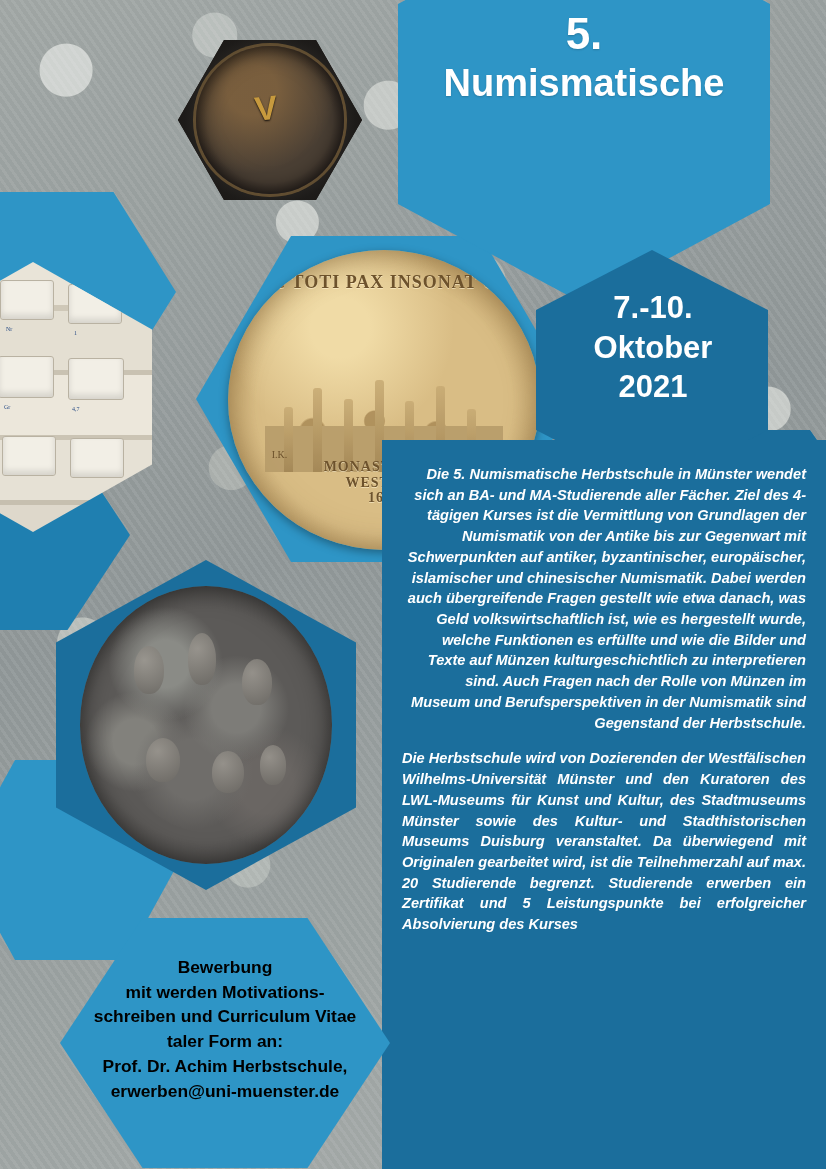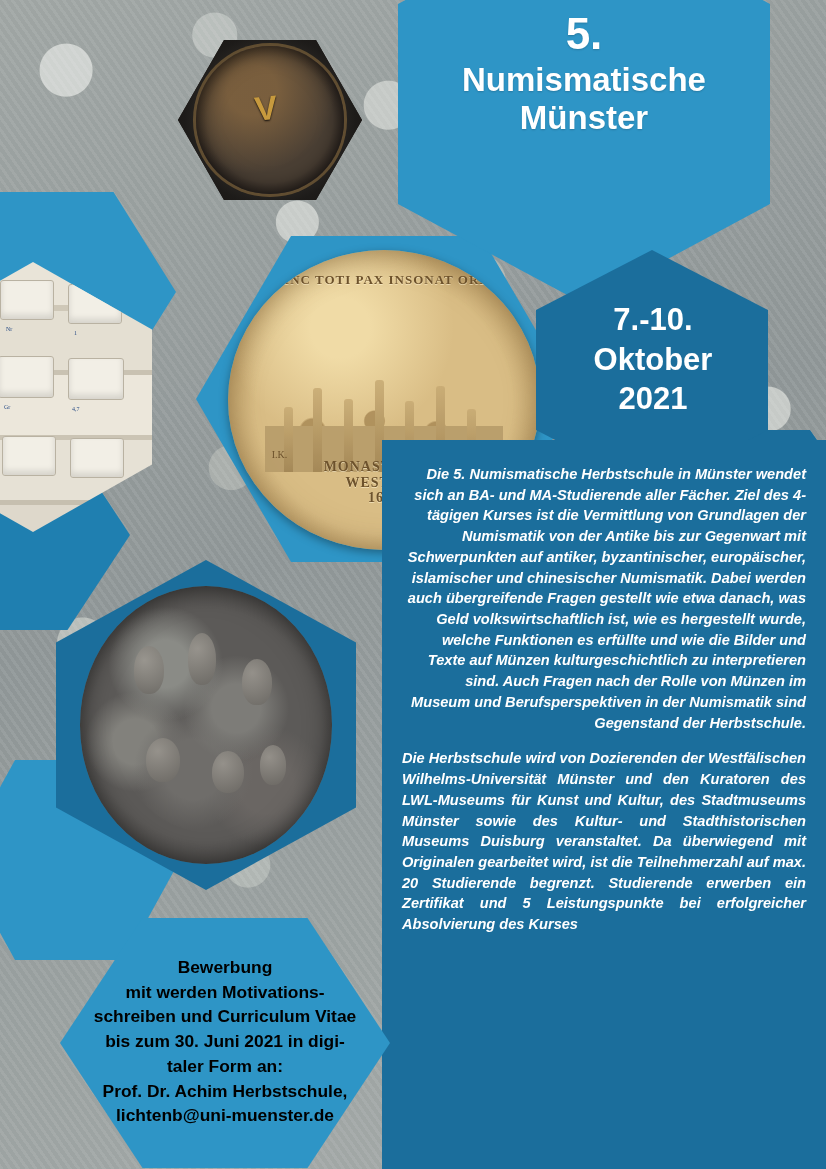--- a/index.html
+++ b/index.html
@@ -82,39 +82,38 @@
     position: absolute;
     left: 404px; top: 8px;
     width: 360px;
     text-align: center;
     color: #ffffff;
     font-weight: bold;
     line-height: 1.16;
     text-shadow: 0 1px 2px rgba(0,0,0,0.18);
   }
   #title-text .big { font-size: 44px; display: block; margin-bottom: 2px; }
-  #title-text .line { font-size: 33px; display: block; }
+  #title-text .line { font-size: 38px; display: block; }
 
   
   #date-hex {
     left: 536px; top: 250px;
     width: 232px; height: 240px;
     background: #1b6e9c;
     clip-path: polygon(50% 0%, 100% 25%, 100% 75%, 50% 100%, 0% 75%, 0% 25%);
   }
   #date-text {
     position: absolute;
     left: 542px; top: 288px;
     width: 222px;
     text-align: center;
     color: #ffffff;
     font-weight: bold;
     font-size: 31px;
     line-height: 1.28;
-    margin-top: 12px;
   }
 
   
   #taler-hex {
     left: 196px; top: 236px;
     width: 380px; height: 326px;
     background: #2e95c6;
     clip-path: polygon(25% 0%, 75% 0%, 100% 50%, 75% 100%, 25% 100%, 0% 50%);
   }
 
@@ -268,21 +267,21 @@
   #taler .legend-top, #taler .legend-bot {
     position: absolute;
     width: 100%;
     text-align: center;
     color: #6d522c;
     font-family: "Liberation Serif", serif;
     font-weight: bold;
     letter-spacing: 1px;
     text-shadow: 0 1px 0 rgba(255,244,210,0.6);
   }
-  #taler .legend-top { top: 22px; font-size: 13px; }
+  #taler .legend-top { top: 22px; font-size: 18px; }
   #taler .legend-bot { bottom: 44px; font-size: 14px; line-height: 1.12; }
   #taler .skyline {
     position: absolute;
     left: 12%; right: 12%; top: 40%; height: 34%;
     background:
       linear-gradient(transparent 0 55%, #b59a68 55% 100%),
       radial-gradient(circle at 20% 60%, #a98a56 0 6%, rgba(0,0,0,0) 7%),
       radial-gradient(circle at 46% 50%, #a98a56 0 7%, rgba(0,0,0,0) 8%),
       radial-gradient(circle at 72% 62%, #a98a56 0 6%, rgba(0,0,0,0) 7%);
     opacity: 0.85;
@@ -386,38 +385,36 @@
   <div class="fig" style="left:62%; top:30%; width:30px; height:46px;"></div>
   <div class="fig" style="left:30%; top:54%; width:34px; height:44px;"></div>
   <div class="fig" style="left:52%; top:58%; width:32px; height:42px;"></div>
   <div class="fig" style="left:68%; top:56%; width:26px; height:40px;"></div>
 </div>
 
 <div class="hex-v" id="title-hex"></div>
 <div id="title-text">
   <span class="big">5.</span>
   <span class="line">Numismatische</span>
-  <span class="line">Münster</span>
 </div>
 
 <div class="hex-v" id="date-hex"></div>
 <div id="date-text">
   <div>7.-10.</div>
   <div>Oktober</div>
   <div>2021</div>
 </div>
 
 <div id="desc-panel"></div>
 <div id="desc-text">
   <p class="p1">Die 5. Numismatische Herbstschule in Münster wendet sich an BA- und MA-Studierende aller Fächer. Ziel des 4-tägigen Kurses ist die Vermittlung von Grundlagen der Numismatik von der Antike bis zur Gegenwart mit Schwerpunkten auf antiker, byzantinischer, europäischer, islamischer und chinesischer Numismatik. Dabei werden auch übergreifende Fragen gestellt wie etwa danach, was Geld volkswirtschaftlich ist, wie es hergestellt wurde, welche Funktionen es erfüllte und wie die Bilder und Texte auf Münzen kulturgeschichtlich zu interpretieren sind. Auch Fragen nach der Rolle von Münzen im Museum und Berufsperspektiven in der Numismatik sind Gegenstand der Herbstschule.</p>
   <p>Die Herbstschule wird von Dozierenden der Westfälischen Wilhelms-Universität Münster und den Kuratoren des LWL-Museums für Kunst und Kultur, des Stadtmuseums Münster sowie des Kultur- und Stadthistorischen Museums Duisburg veranstaltet. Da überwiegend mit Originalen gearbeitet wird, ist die Teilnehmerzahl auf max. 20 Studierende begrenzt. Studierende erwerben ein Zertifikat und 5 Leistungspunkte bei erfolgreicher Absolvierung des Kurses</p>
 </div>
 
 <div class="hex" id="apply-hex"></div>
 <div id="apply-text">
   <div>Bewerbung</div>
   <div>mit werden Motivations-</div>
   <div>schreiben und Curriculum Vitae</div>
-  <div>bis zum 30. Juni 2021 in digi-</div>
   <div>taler Form an:</div>
   <div>Prof. Dr. Achim Herbstschule,</div>
-  <div>lichtenb@uni-muenster.de</div>
+  <div>erwerben@uni-muenster.de</div>
 </div>
 
 </body></html>

